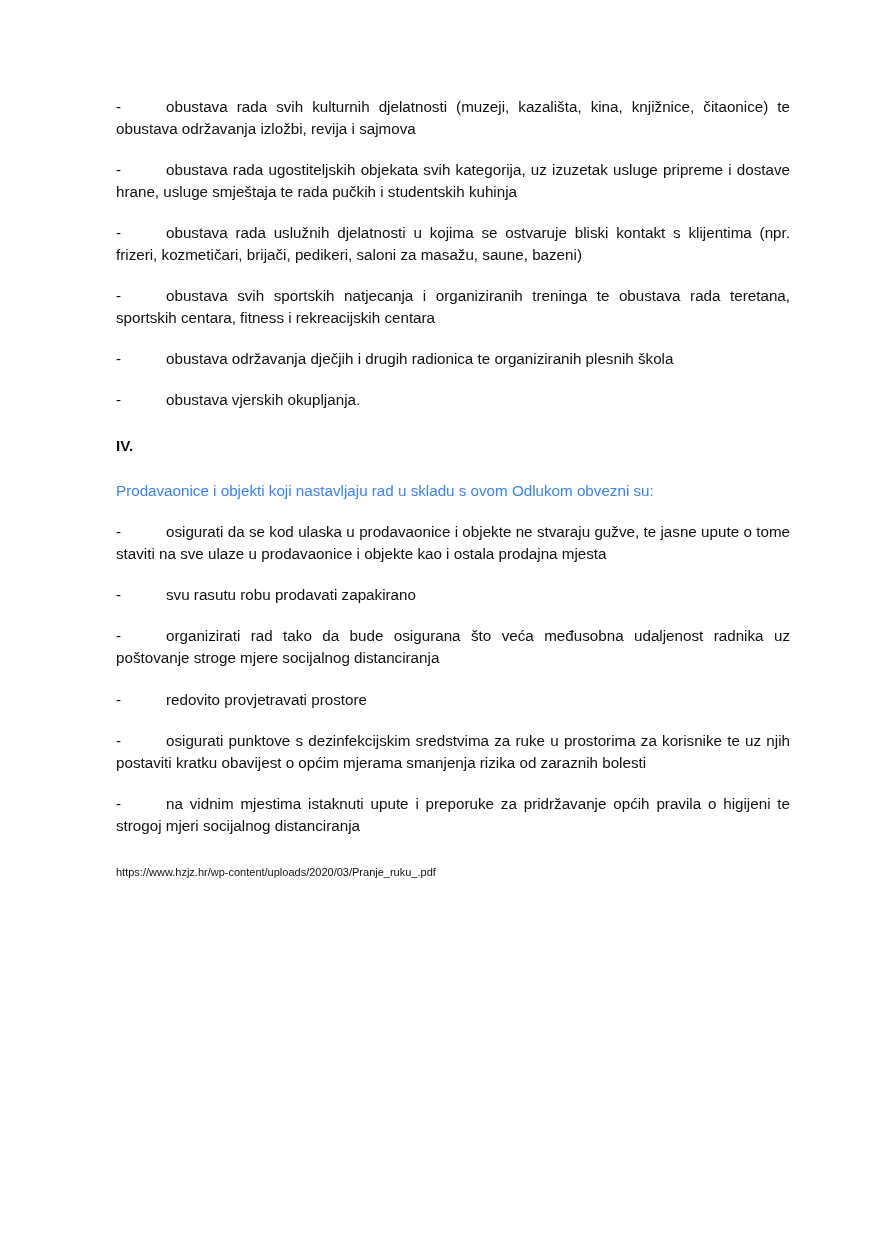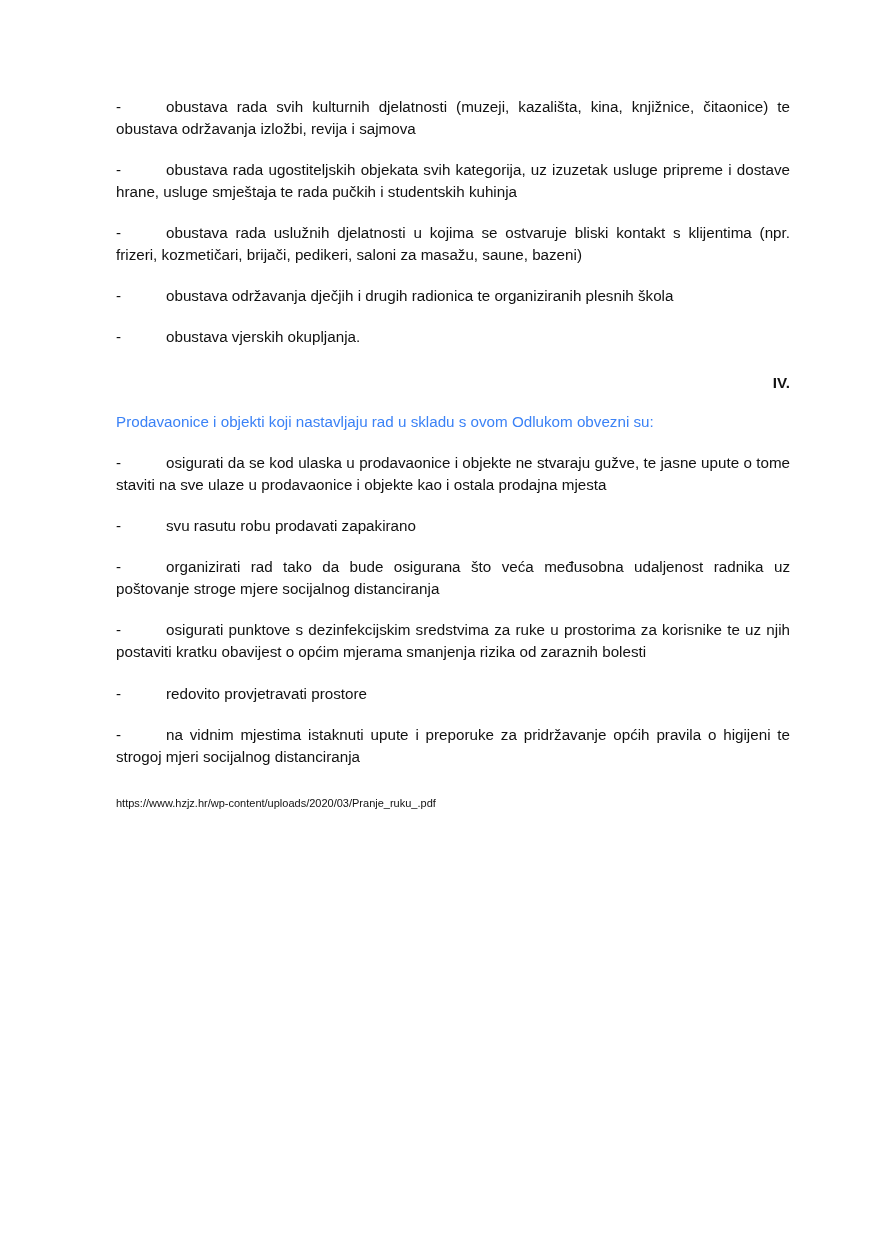--- a/index.html
+++ b/index.html
@@ -35,24 +35,24 @@
     line-height: 1.45;
     text-align: justify;
     margin: 0 0 19px 0;
     color: #111;
   }
   .bullet-line .dash-cell {
     display: inline-block;
     width: 50px;
   }
   .center-roman {
-    text-align: right;
+    text-align: left;
     font-size: 15.2px;
     font-weight: bold;
-    margin: 26px 0 20px 0;
+    margin: 26px 0 26px 0;
     color: #111;
   }
   .plain-para {
     font-size: 15.2px;
     line-height: 1.45;
     text-align: justify;
     margin: 0 0 19px 0;
     color: #3b82f6;
   }
   .link-para {
@@ -74,20 +74,23 @@
     </p>
 
     <p class="bullet-line">
       <span class="dash-cell">-</span><span>obustava rada ugostiteljskih objekata svih kategorija, uz izuzetak usluge pripreme i dostave hrane, usluge smještaja te rada pučkih i studentskih kuhinja</span>
     </p>
 
     <p class="bullet-line">
       <span class="dash-cell">-</span><span>obustava rada uslužnih djelatnosti u kojima se ostvaruje bliski kontakt s klijentima (npr. frizeri, kozmetičari, brijači, pedikeri, saloni za masažu, saune, bazeni)</span>
     </p>
 
+    <p class="bullet-line">
+      <span class="dash-cell">-</span><span>obustava svih sportskih natjecanja i organiziranih treninga te obustava rada teretana, sportskih centara, fitness i rekreacijskih centara</span>
+    </p>
 
     <p class="bullet-line">
       <span class="dash-cell">-</span><span>obustava održavanja dječjih i drugih radionica te organiziranih plesnih škola</span>
     </p>
 
 
     <p class="bullet-line">
       <span class="dash-cell">-</span><span>obustava vjerskih okupljanja.</span>
     </p>
 
@@ -102,25 +105,25 @@
     <p class="bullet-line">
       <span class="dash-cell">-</span><span>svu rasutu robu prodavati zapakirano</span>
     </p>
 
 
     <p class="bullet-line">
       <span class="dash-cell">-</span><span>organizirati rad tako da bude osigurana što veća međusobna udaljenost radnika uz poštovanje stroge mjere socijalnog distanciranja</span>
     </p>
 
     <p class="bullet-line">
-      <span class="dash-cell">-</span><span>osigurati punktove s dezinfekcijskim sredstvima za ruke u prostorima za korisnike te uz njih postaviti kratku obavijest o općim mjerama smanjenja rizika od zaraznih bolesti</span>
+      <span class="dash-cell">-</span><span>redovito provjetravati prostore</span>
     </p>
 
     <p class="bullet-line">
-      <span class="dash-cell">-</span><span>redovito provjetravati prostore</span>
+      <span class="dash-cell">-</span><span>osigurati punktove s dezinfekcijskim sredstvima za ruke u prostorima za korisnike te uz njih postaviti kratku obavijest o općim mjerama smanjenja rizika od zaraznih bolesti</span>
     </p>
 
     <p class="bullet-line">
       <span class="dash-cell">-</span><span>na vidnim mjestima istaknuti upute i preporuke za pridržavanje općih pravila o higijeni te strogoj mjeri socijalnog distanciranja</span>
     </p>
 
 
     <p class="link-para">https://www.hzjz.hr/wp-content/uploads/2020/03/Pranje_ruku_.pdf</p>
 
   </div>

